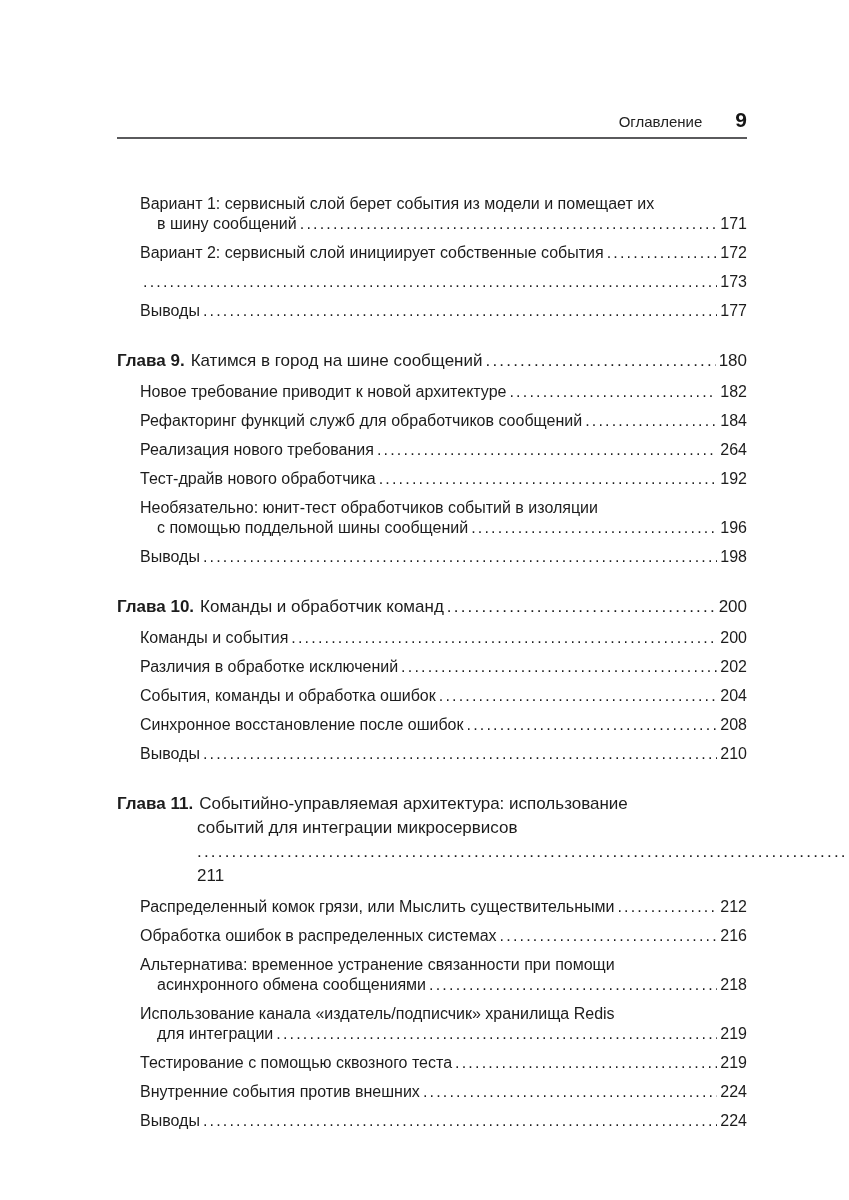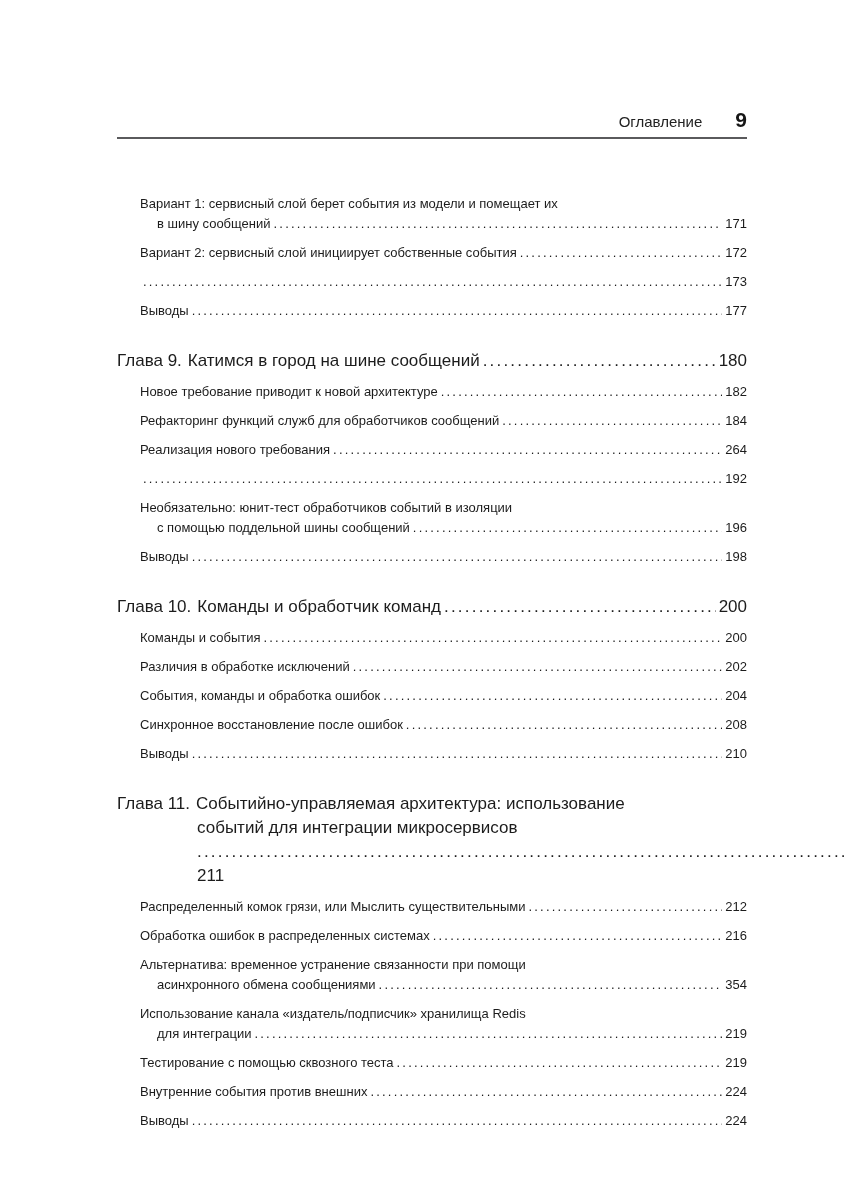--- a/index.html
+++ b/index.html
@@ -17,37 +17,37 @@
   .page-header {
     display:flex; justify-content:flex-end; align-items:baseline;
     padding-top:108px;
   }
   .running-title { font-size:15px; color:#222; }
   .folio { font-size:21px; font-weight:700; margin-left:33px; color:#161616; }
   .rule { height:2px; background:#5a5a5c; margin-top:5px; }
 
   
   .toc { margin-top:55px; }
-  .entry { font-size:13px; line-height:20px; margin-bottom:9px; }
+  .entry { font-size:16px; line-height:20px; margin-bottom:9px; }
   .row { display:flex; align-items:baseline;text-align:right; }
   .t, .cont, .chlabel { white-space:nowrap; flex:0 0 auto; }
   .dots {
     flex:1 1 auto; min-width:8px;
     overflow:hidden; white-space:nowrap;
     letter-spacing:2.2px;
     margin-left:3px; margin-right:3px;
     color:#1c1c1c;
   }
   .pg { flex:0 0 auto; }
 
   .section { margin-left:23px; }
   .section .l2 { padding-left:17px; }
 
   .chapter { font-size:17px; line-height:24px; margin-top:28px; }
-  .chapter .chlabel { font-weight:400; margin-right:6px; }
+  .chapter .chlabel { font-weight:700; margin-right:6px; }
   .chapter .l2 { padding-left:77px;flex-direction:column; }
 </style>
 </head>
 <body>
 
 <div class="content">
 
   <header class="page-header">
     <span class="running-title">Оглавление</span>
     <span class="folio">9</span>
@@ -101,20 +101,21 @@
       <span class="pg">184</span>
     </div>
 
     <div class="entry section row">
       <span class="t">Реализация нового требования</span>
       <span class="dots">........................................................................................................................................................................................................</span>
       <span class="pg">264</span>
     </div>
 
     <div class="entry section row">
+      <span class="t">Тест-драйв нового обработчика</span>
       <span class="dots">........................................................................................................................................................................................................</span>
       <span class="pg">192</span>
     </div>
 
     <div class="entry section twoline">
       <div class="l1">Необязательно: юнит-тест обработчиков событий в изоляции</div>
       <div class="row l2">
         <span class="cont">с помощью поддельной шины сообщений</span>
         <span class="dots">........................................................................................................................................................................................................</span>
         <span class="pg">196</span>
@@ -185,21 +186,21 @@
       <span class="t">Обработка ошибок в распределенных системах</span>
       <span class="dots">........................................................................................................................................................................................................</span>
       <span class="pg">216</span>
     </div>
 
     <div class="entry section twoline">
       <div class="l1">Альтернатива: временное устранение связанности при помощи</div>
       <div class="row l2">
         <span class="cont">асинхронного обмена сообщениями</span>
         <span class="dots">........................................................................................................................................................................................................</span>
-        <span class="pg">354</span>
+        <span class="pg">218</span>
       </div>
     </div>
 
     <div class="entry section twoline">
       <div class="l1">Использование канала «издатель/подписчик» хранилища Redis</div>
       <div class="row l2">
         <span class="cont">для интеграции</span>
         <span class="dots">........................................................................................................................................................................................................</span>
         <span class="pg">219</span>
       </div>

